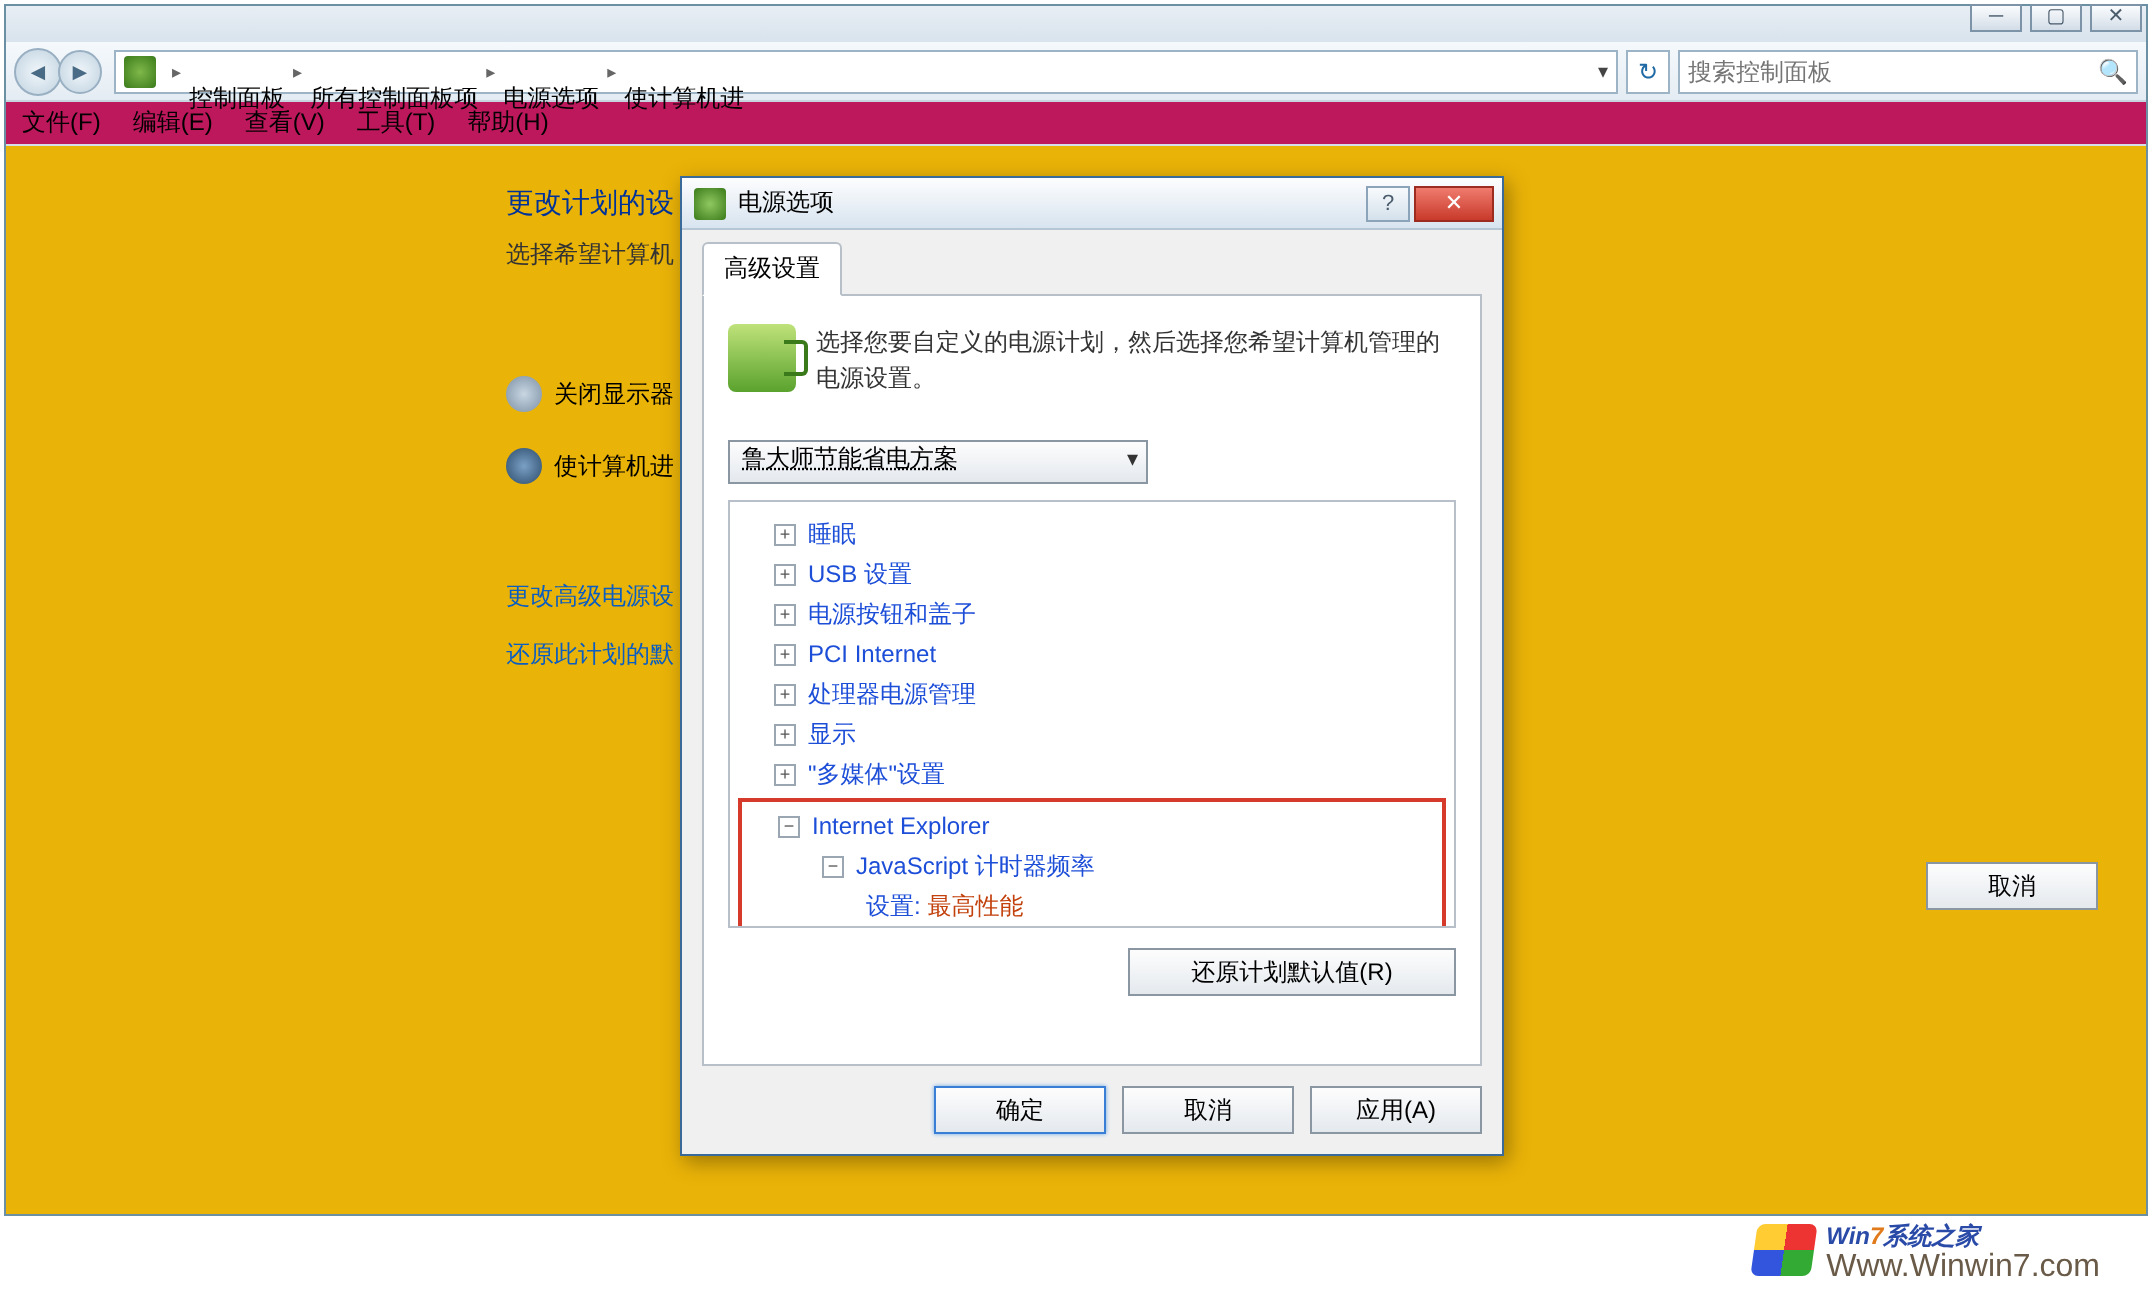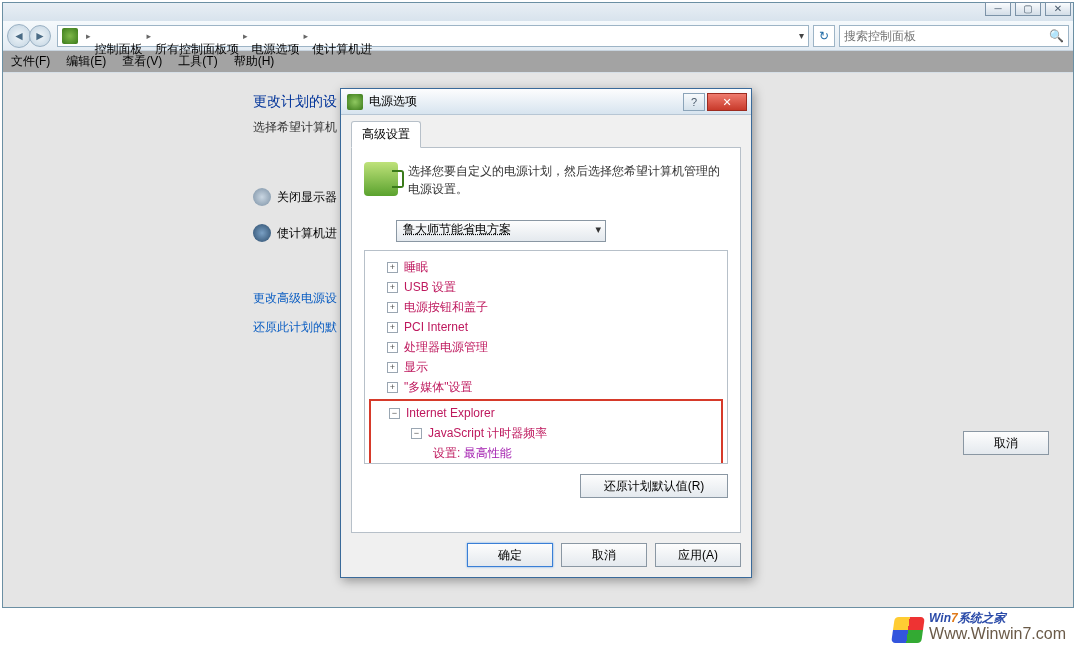--- a/index.html
+++ b/index.html
@@ -22,25 +22,25 @@
 .bc-icon { width: 16px; height: 16px; background: radial-gradient(#7fb84a,#3a7a1a); border-radius: 2px; margin-right: 4px; }
 .bc-sep { color: #666; margin: 0 4px; font-size: 9px; }
 .bc-item { color: #000; margin-top: 28px; }
 .bc-right { margin-left: auto; display: flex; align-items: center; gap: 2px; color: #444; font-size: 10px; }
 .refresh-btn { width: 22px; height: 22px; border: 1px solid #9db4c6; background: #fff; margin-left: 4px; color: #1f6aa5; font-size: 12px; display:flex;align-items:center;justify-content:center; }
 .search-box { width: 230px; height: 22px; border: 1px solid #9db4c6; background: #fff; margin-left: 4px; display: flex; align-items: center; padding: 0 4px; }
 .search-box input { border: none; outline: none; font-size: 12px; flex: 1; color: #777; }
 .search-icon { color: #5a7a95; font-size: 12px; }
 
 
-.menu-bar { height: 22px; background: #a3a3a3; display: flex; align-items: center; padding: 0 8px; font-size: 12px; gap: 16px; border-bottom: 1px solid #d6dfe7; }
+.menu-bar { height: 22px; background: #be185d; display: flex; align-items: center; padding: 0 8px; font-size: 12px; gap: 16px; border-bottom: 1px solid #d6dfe7; }
 .menu-item { color: #000; cursor: default; }
 
 
-.content { position: relative; padding: 20px 0 0 0; height: calc(100% - 70px); background: #e5e5e5; }
+.content { position: relative; padding: 20px 0 0 0; height: calc(100% - 70px); background: #eab308; }
 .page-inner { margin-left: 250px; }
 .page-title { color: #003399; font-size: 14px; margin-bottom: 8px; }
 .page-sub { font-size: 12px; color: #333; margin-bottom: 22px; }
 .row-item { display: flex; align-items: center; font-size: 12px; margin-bottom: 18px; }
 .row-icon { width: 18px; height: 18px; margin-right: 6px; border-radius: 50%; }
 .link-line { font-size: 12px; color: #0a5dc2; margin-bottom: 12px; cursor: pointer; }
 .bottom-btn-row { position: absolute; right: 24px; top: 358px; }
 .big-btn { width: 86px; height: 24px; border: 1px solid #8a97a3; background: linear-gradient(#fdfdfd,#e4e9ee); font-size: 12px; cursor: pointer; }
 
 
@@ -52,36 +52,36 @@
 .dlg-close { width: 40px; height: 18px; background: linear-gradient(#ef7b6e,#c83a2b); border: 1px solid #9c2b20; color: #fff; font-size: 11px; text-align: center; line-height: 16px; }
 
 .dlg-body { padding: 6px 10px 10px 10px; height: calc(100% - 26px); display: flex; flex-direction: column; }
 .tab-row { display: flex; border-bottom: 1px solid #b7c0c9; }
 .tab { font-size: 12px; padding: 4px 10px; background: #fff; border: 1px solid #b7c0c9; border-bottom: 1px solid #fff; margin-bottom: -1px; border-radius: 3px 3px 0 0; text-align: right; }
 .tab-content { flex: 1; background: #fff; border: 1px solid #b7c0c9; border-top: none; padding: 14px 12px 10px 12px; display: flex; flex-direction: column; }
 .desc-row { display: flex; align-items: flex-start; margin-bottom: 22px; }
 .battery-icon { width: 34px; height: 34px; margin-right: 10px; flex-shrink:0; background: linear-gradient(#bfe27a,#5aa22e); border-radius:4px; position:relative; }
 .battery-icon::after{content:"";position:absolute;right:-6px;top:8px;width:10px;height:14px;border:2px solid #3a7a1a;border-left:none;border-radius:0 3px 3px 0;}
 .desc-text { font-size: 12px; color: #333; line-height: 1.5; }
-.plan-select { width: 210px; height: 22px; border: 1px solid #8a97a3; background: linear-gradient(#fdfdfd,#e4e9ee); font-size: 12px; padding: 0 18px 0 6px; position: relative; text-decoration: underline dotted; cursor:pointer;margin-left:32px; }
+.plan-select { width: 210px; height: 22px; border: 1px solid #8a97a3; background: linear-gradient(#fdfdfd,#e4e9ee); font-size: 12px; padding: 0 18px 0 6px; position: relative; text-decoration: underline dotted; cursor:pointer; }
 .plan-select::after { content: "▾"; position: absolute; right: 4px; top: 2px; color: #333; font-size: 11px; }
 .tree-box { margin-top: 8px; border: 1px solid #b7c0c9; height: 214px; font-size: 12px; padding: 6px 4px; overflow: hidden; background:#fff; }
 .tree-row { display: flex; align-items: center; height: 20px; }
 .exp { width: 11px; height: 11px; border: 1px solid #9aa6b2; background: #fff; font-size: 9px; line-height: 9px; text-align: center; color: #555; margin-right: 6px; cursor:pointer; flex-shrink:0; }
-.tree-label { color: #be185d; }
+.tree-label { color: #1d4ed8; }
 .indent-1 { padding-left: 18px; }
 .indent-2 { padding-left: 40px; }
 .indent-3 { padding-left: 62px; text-align: center; }
 .highlight-box { border: 2px solid #d63a2a; padding: 2px 0; margin: 2px 0; }
-.setting-value { color: #a21caf; cursor:pointer; }
+.setting-value { color: #c2410c; cursor:pointer; }
 .restore-row { display: flex; justify-content: flex-end; margin-top: 10px; }
 .dlg-bottom { display: flex; justify-content: flex-end; gap: 8px; margin-top: 10px; }
 
 
-.watermark { position: absolute; right: 10px; bottom: 4px; display: flex; align-items: flex-end; gap: 6px; font-size: 12px; }
+.watermark { position: absolute; right: 26px; bottom: 4px; display: flex; align-items: flex-start; gap: 6px; font-size: 12px; }
 .wm-flag { width: 30px; height: 26px; background: conic-gradient(#e33 0 25%, #3a3 0 50%, #35d 0 75%, #fc3 0 100%); border-radius:4px; transform: skewX(-8deg); }
 .wm-text { line-height: 1.1; }
 .wm-line1 { color: #2a4aa8; font-weight: bold; font-style: italic; }
 .wm-7 { color: #e07a1a; }
 .wm-line2 { color: #6a5a48; font-size: 16px; }
 </style>
 </head>
 <body>
 
 <div class="outer-window">
@@ -207,21 +207,21 @@
               <div class="exp">−</div>
               <span class="tree-label">JavaScript 计时器频率</span>
             </div>
           <div class="tree-row indent-3">
             <span class="tree-label">设置:</span>&nbsp;
             <span class="setting-value">最高性能</span>
           </div>
         </div>
       </div>
       <div class="restore-row">
-        <button class="big-btn" style="width:148px">还原计划默认值(R)</button>
+        <button class="big-btn" style="width:164px">还原计划默认值(R)</button>
       </div>
     </div>
     <div class="dlg-bottom">
       <button class="big-btn" style="border-color:#3a7fd6;box-shadow:0 0 2px #6aa6e6">确定</button>
       <button class="big-btn">取消</button>
       <button class="big-btn">应用(A)</button>
     </div>
   </div>
 </div>
 

